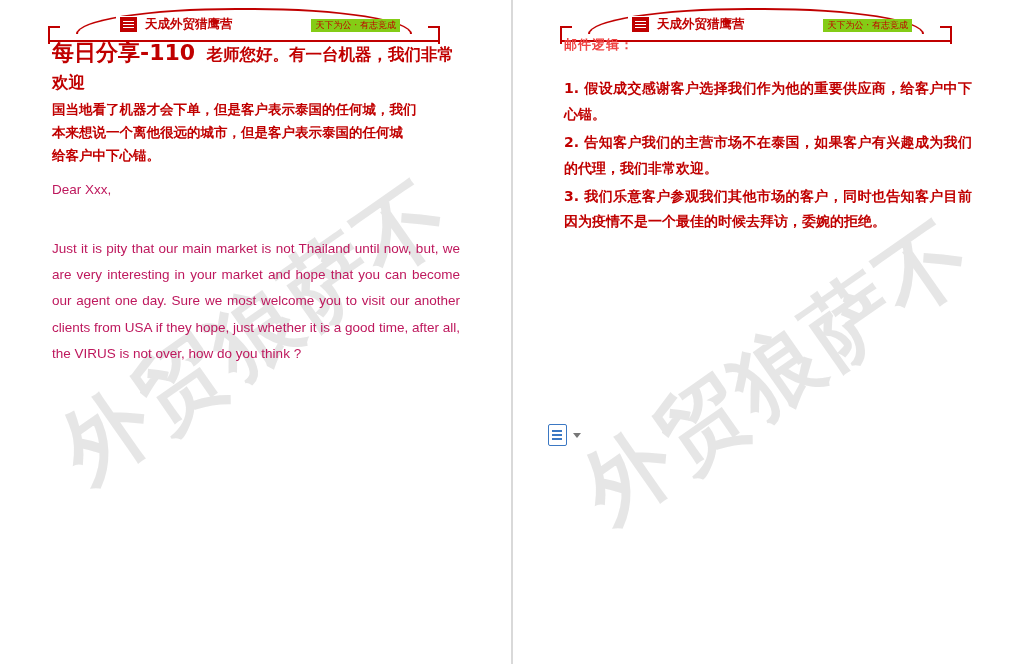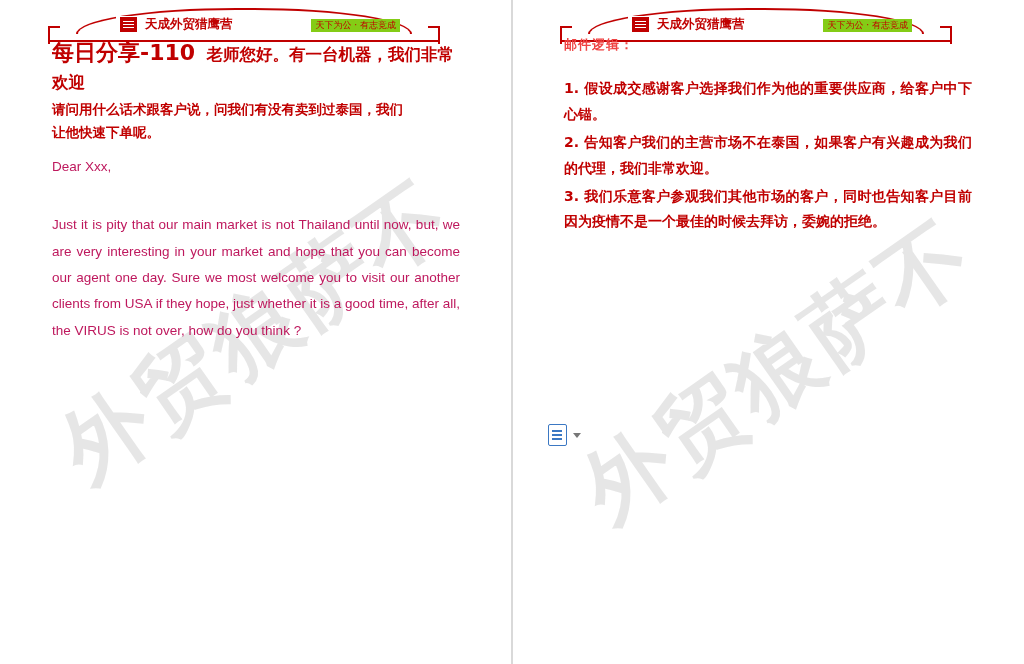--- a/index.html
+++ b/index.html
@@ -270,22 +270,23 @@
         <span class="lh-company">天成外贸猎鹰营</span>
       </div>
       <div class="lh-slogan">天下为公 · 有志竞成</div>
     </div>
 
     <div class="content">
       <div class="title-line">
         <span class="big">每日分享</span><span class="big">-110</span>&nbsp;&nbsp;<span>老师您好。有一台机器，我们非常欢迎</span>
       </div>
       <div class="q-block">
-        <p class="q-text">请问用什么话术跟客户说，问我们有没有卖到过泰国，我们</p>
-        <p class="q-text">让他快速下单呢。</p>
+        <p class="q-text">国当地看了机器才会下单，但是客户表示泰国的任何城，我们</p>
+        <p class="q-text">本来想说一个离他很远的城市，但是客户表示泰国的任何城</p>
+        <p class="q-text">给客户中下心锚。</p>
       </div>
 
       <p class="en">Dear Xxx,</p>
       <div class="gap-sm"></div>
       <p class="en just">Just it is pity that our main market is not Thailand until now, but, we are very interesting in your market and hope that you can become our agent one day. Sure we most welcome you to visit our another clients from USA if they hope, just whether it is a good time, after all, the VIRUS is not over, how do you think ?</p>
       <div class="gap-sm"></div>
       <div class="gap-sm"></div>
     </div>
   </div>
 

